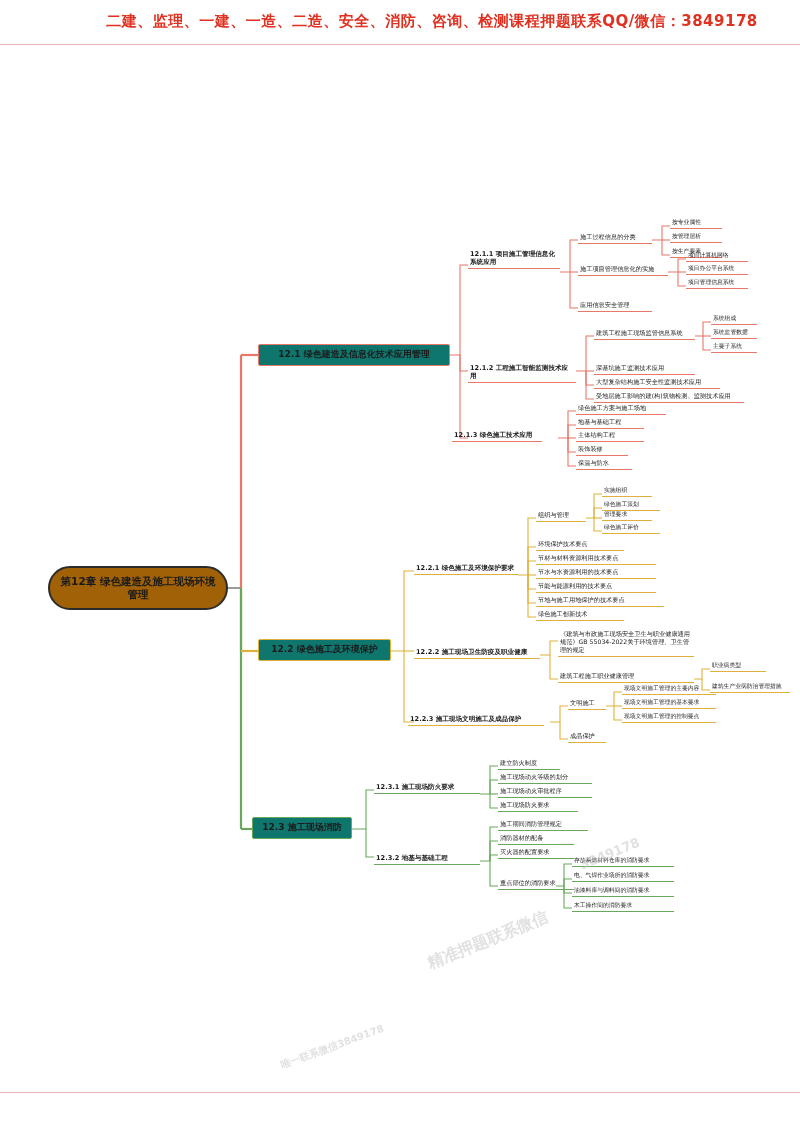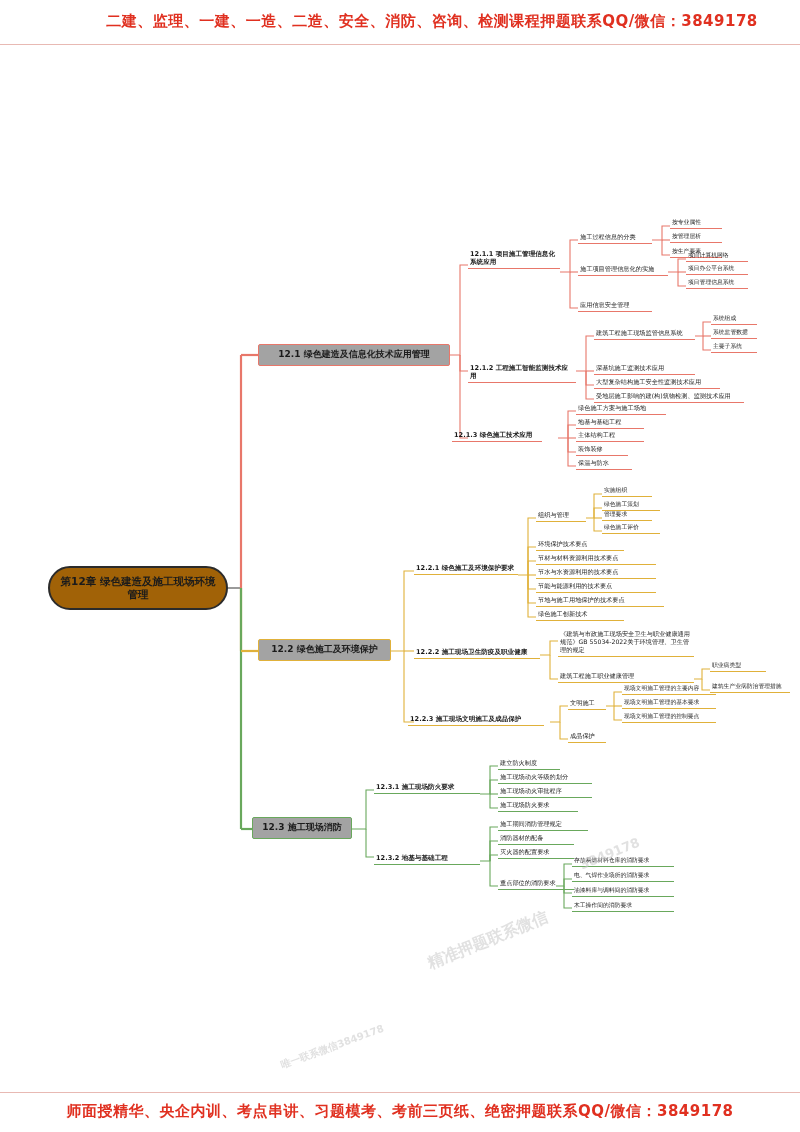--- a/index.html
+++ b/index.html
@@ -48,21 +48,21 @@
     display:flex;align-items:center;justify-content:center;
     text-align:center;
     font-size:10.5px;font-weight:bold;
     padding:0 8px;
   }
 
   
   .l1{
     height:22px;
     border-width:1px;border-style:solid;border-radius:2px;
-    background:#a3a3a3;
+    background:#0f766e;
     display:flex;align-items:center;justify-content:center;
     font-size:9px;font-weight:bold;
     padding:0 6px;text-align:center;
   }
   .l1::before,.l1::after{
     content:"";position:absolute;top:2px;
     width:9px;height:18px;
   }
   #n-12-1{left:258px;top:344px;width:192px;border-color:#e8776a;}
   #n-12-2{left:258px;top:639px;width:133px;border-color:#e0b13a;}
@@ -100,21 +100,20 @@
 </style>
 </head>
 <body>
 
 <div id="stage">
 
   <div class="banner" id="banner-top">二建、监理、一建、一造、二造、安全、消防、咨询、检测课程押题联系QQ/微信：3849178</div>
   <div class="rule" id="rule-top"></div>
 
   <div class="rule" id="rule-bottom"></div>
-  <div class="banner" id="banner-bottom">师面授精华、央企内训、考点串讲、习题模考、考前三页纸、绝密押题联系QQ/微信：3849178</div>
 
   <svg id="wires" viewBox="0 0 800 1132" xmlns="http://www.w3.org/2000/svg">
     <g fill="none" stroke-width="2.2">
 
       <path d="M228,588 L241,588" stroke="#9a9a9a" stroke-width="2"></path>
       <path d="M241,588 L241,355" stroke="#e8776a"></path>
       <path d="M241,588 L241,651" stroke="#e0b13a"></path>
       <path d="M241,588 L241,829" stroke="#69a85c"></path>
       <path d="M241,355 L258,355" stroke="#e8776a"></path>
       <path d="M241,651 L258,651" stroke="#e0b13a"></path>

